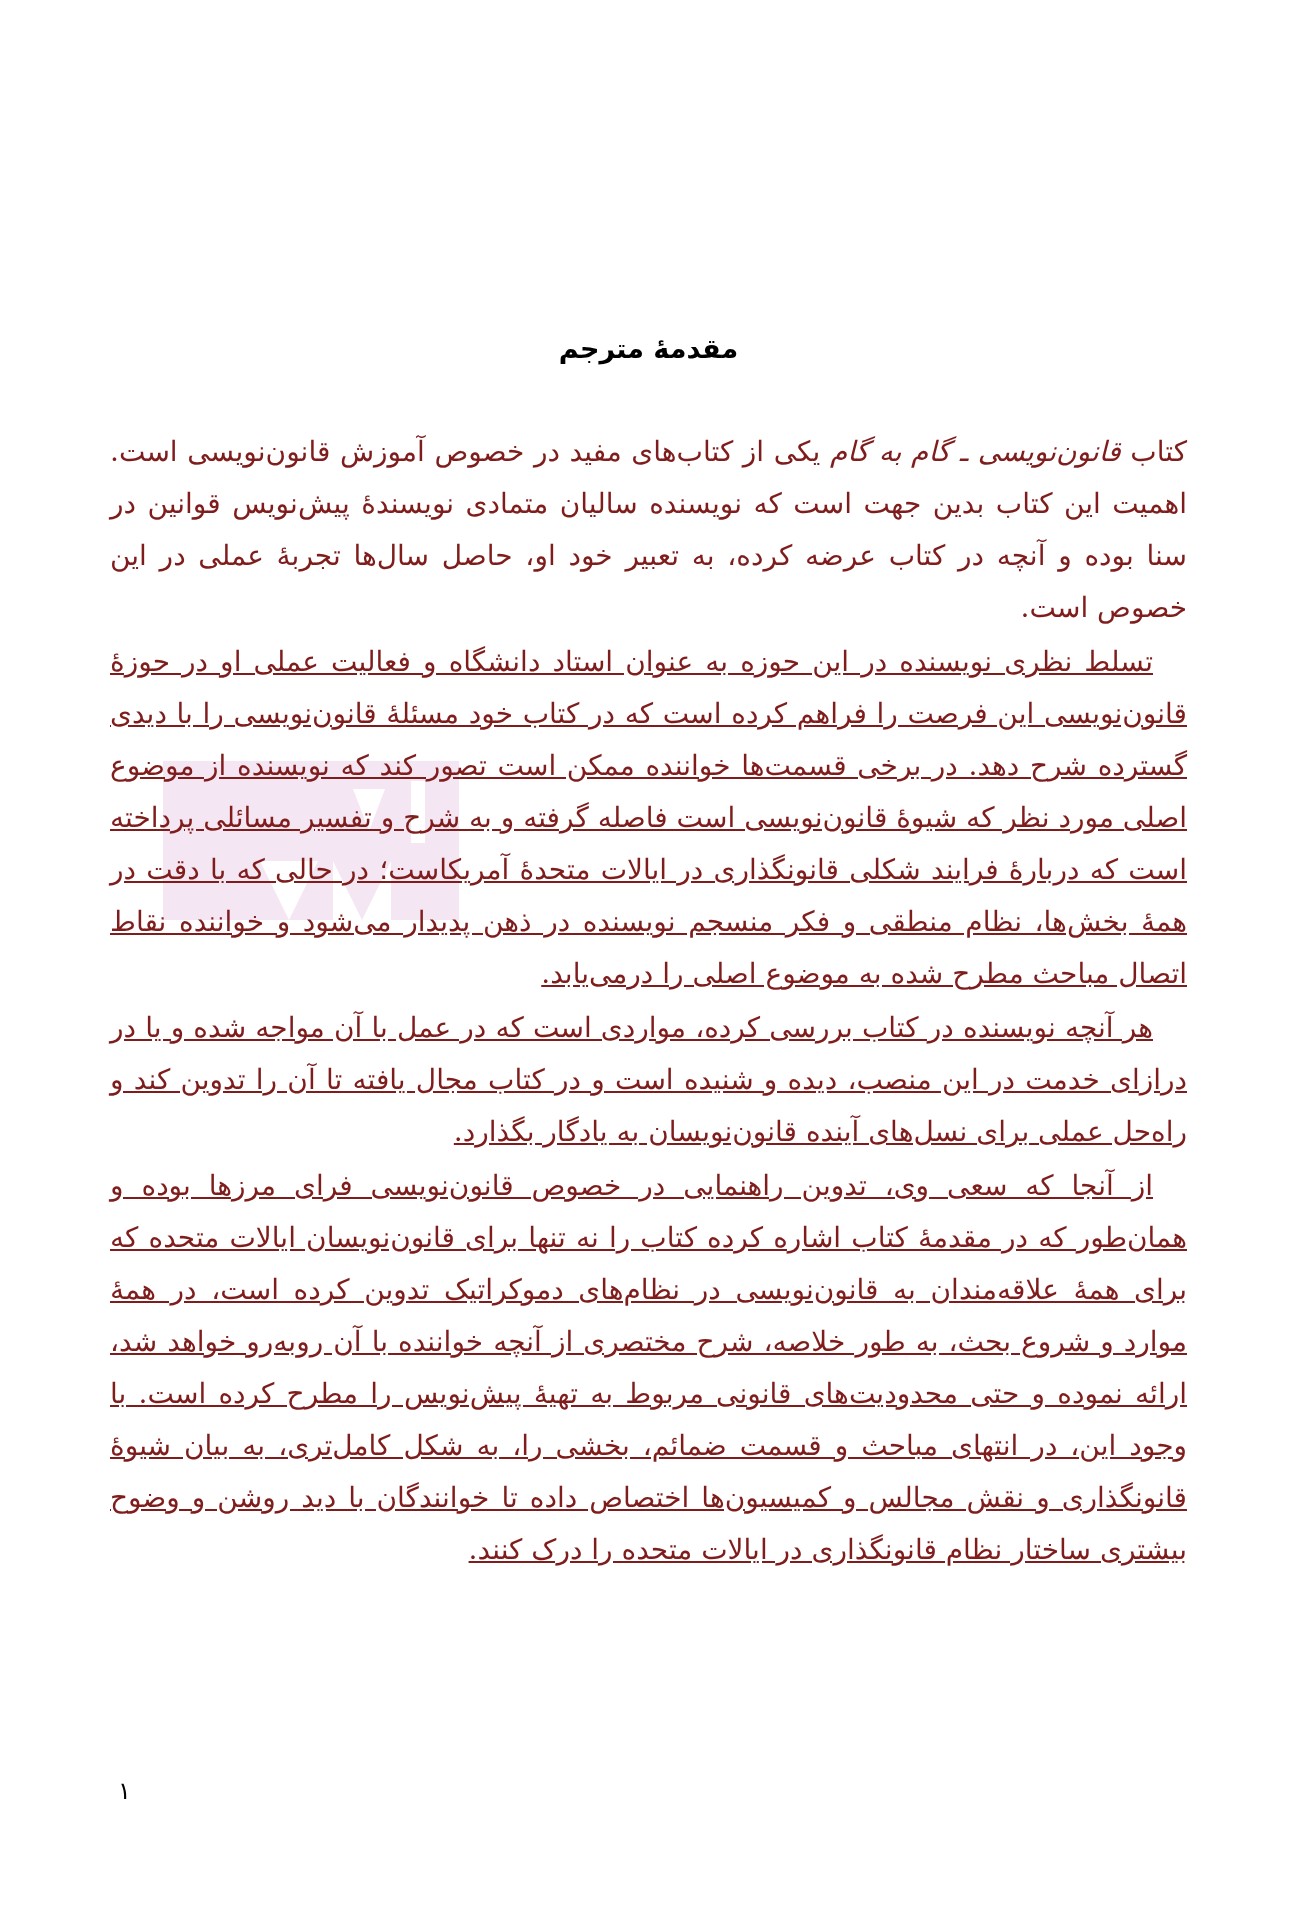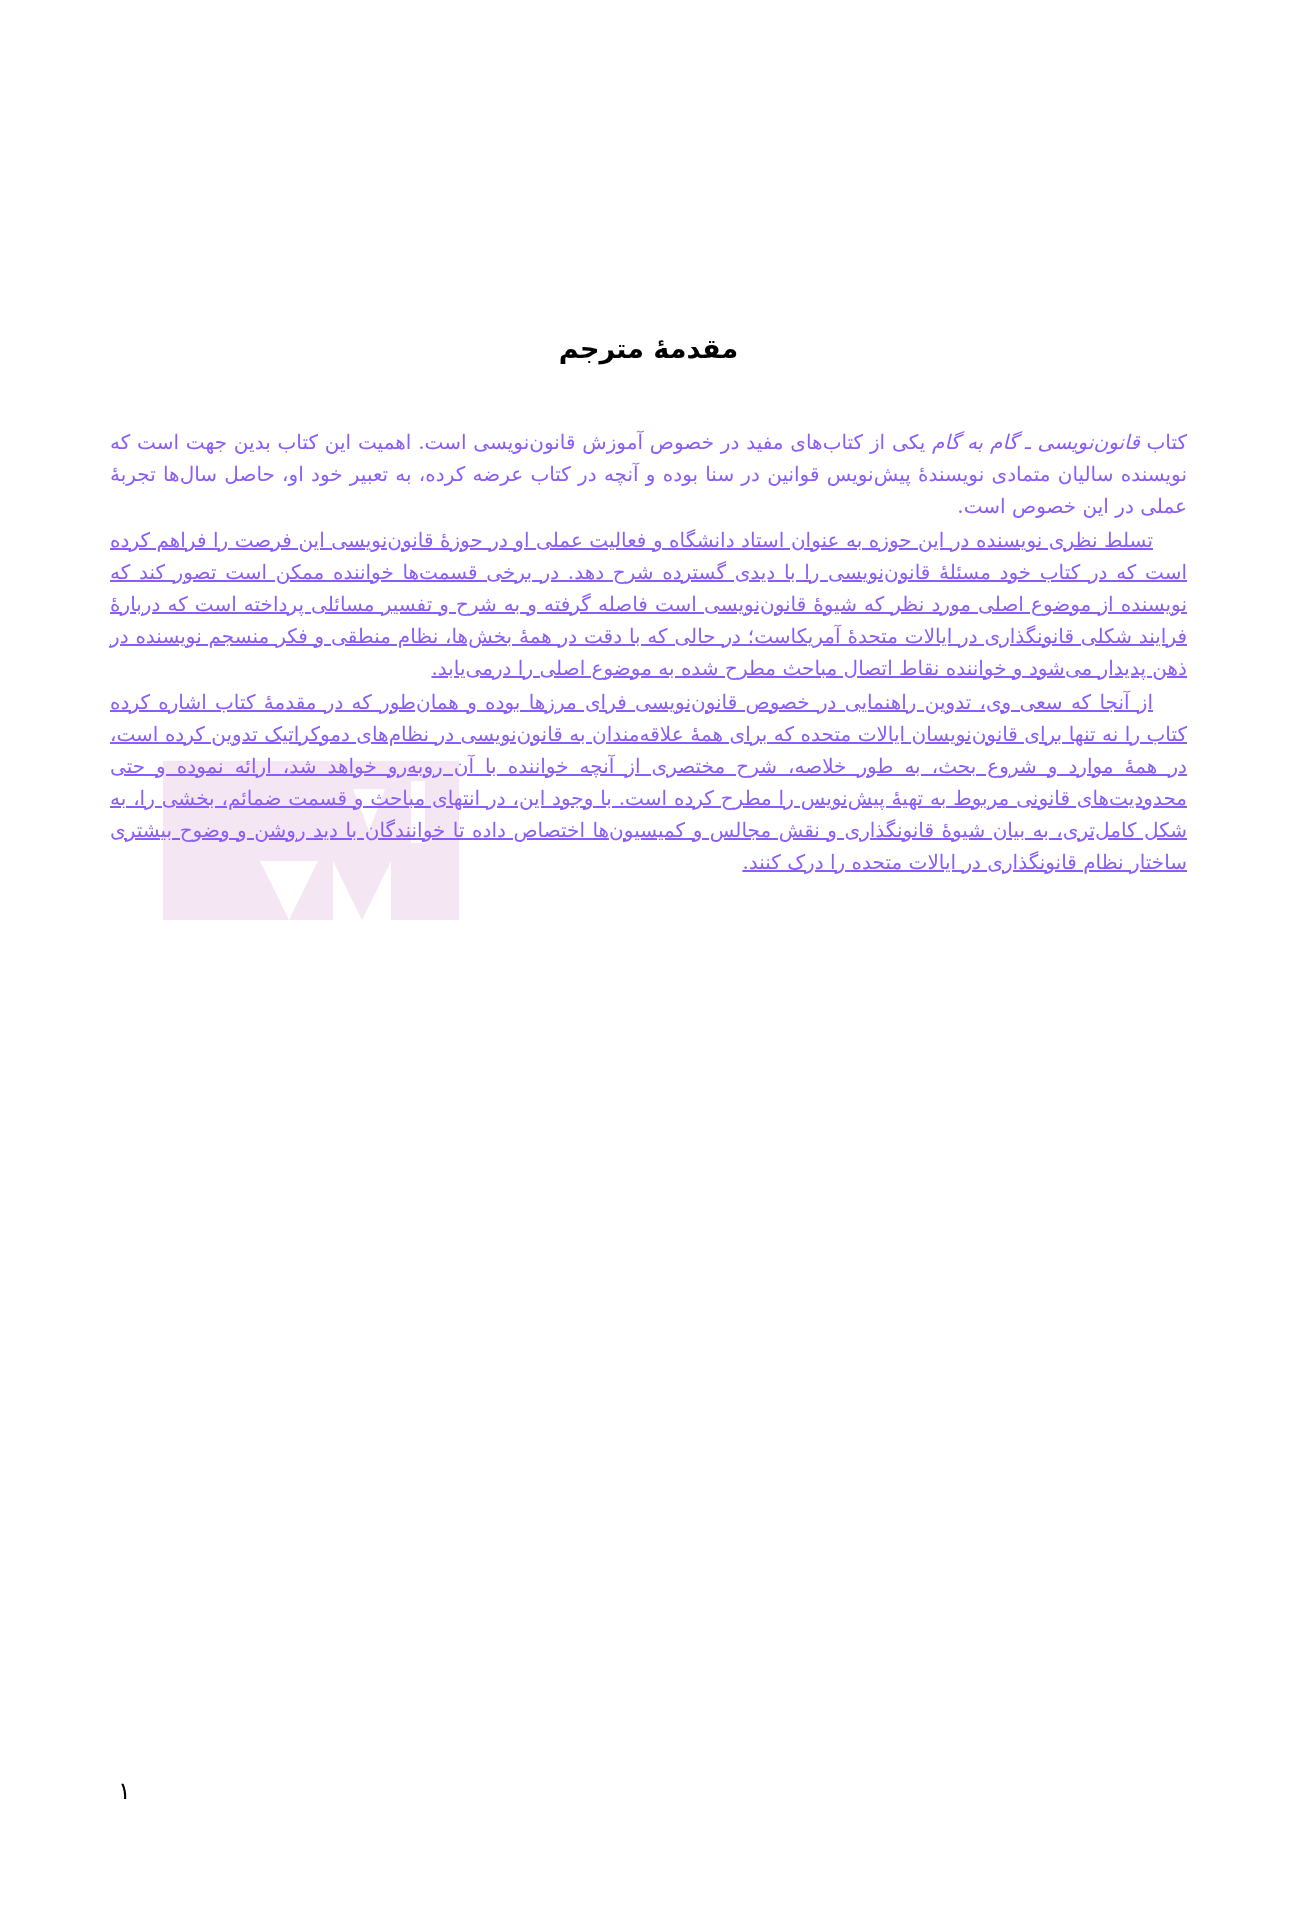--- a/index.html
+++ b/index.html
@@ -52,23 +52,23 @@
     font-size: 27px;
     line-height: 1.4;
     color: #000000;
     margin: 0 0 58px 0;
     letter-spacing: 0;
   }
 
   p.para {
     margin: 0 0 2px 0;
     font-family: "DejaVu Serif", "Liberation Serif", serif;
-    font-size: 20px;
-    line-height: 32px;
-    color: #8b5cf6;
+    font-size: 28px;
+    line-height: 52px;
+    color: #7f1d1d;
     text-align: justify;
     text-justify: inter-word;
     text-indent: 0;
   }
   p.para.indent {
     text-indent: 34px;
     text-decoration: underline;
   }
   p.para + p.para {
     margin-top: 0;
@@ -108,20 +108,21 @@
   <div class="content">
 
     <h1 class="doc-title">مقدمۀ مترجم</h1>
 
     <p class="para">
       <span>کتاب </span><span class="book-title">قانون‌نویسی ـ گام به گام</span><span> یکی از کتاب‌های مفید در خصوص آموزش قانون‌نویسی است. اهمیت این کتاب بدین جهت است که نویسنده سالیان متمادی نویسندۀ پیش‌نویس قوانین در سنا بوده و آنچه در کتاب عرضه کرده، به تعبیر خود او، حاصل سال‌ها تجربۀ عملی در این خصوص است.</span>
     </p>
 
     <p class="para indent">تسلط نظری نویسنده در این حوزه به عنوان استاد دانشگاه و فعالیت عملی او در حوزۀ قانون‌نویسی این فرصت را فراهم کرده است که در کتاب خود مسئلۀ قانون‌نویسی را با دیدی گسترده شرح دهد. در برخی قسمت‌ها خواننده ممکن است تصور کند که نویسنده از موضوع اصلی مورد نظر که شیوۀ قانون‌نویسی است فاصله گرفته و به شرح و تفسیر مسائلی پرداخته است که دربارۀ فرایند شکلی قانونگذاری در ایالات متحدۀ آمریکاست؛ در حالی که با دقت در همۀ بخش‌ها، نظام منطقی و فکر منسجم نویسنده در ذهن پدیدار می‌شود و خواننده نقاط اتصال مباحث مطرح شده به موضوع اصلی را درمی‌یابد.</p>
 
+    <p class="para indent">هر آنچه نویسنده در کتاب بررسی کرده، مواردی است که در عمل با آن مواجه شده و یا در درازای خدمت در این منصب، دیده و شنیده است و در کتاب مجال یافته تا آن را تدوین کند و راه‌حل عملی برای نسل‌های آینده قانون‌نویسان به یادگار بگذارد.</p>
 
     <p class="para indent">از آنجا که سعی وی، تدوین راهنمایی در خصوص قانون‌نویسی فرای مرزها بوده و همان‌طور که در مقدمۀ کتاب اشاره کرده کتاب را نه تنها برای قانون‌نویسان ایالات متحده که برای همۀ علاقه‌مندان به قانون‌نویسی در نظام‌های دموکراتیک تدوین کرده است، در همۀ موارد و شروع بحث، به طور خلاصه، شرح مختصری از آنچه خواننده با آن روبه‌رو خواهد شد، ارائه نموده و حتی محدودیت‌های قانونی مربوط به تهیۀ پیش‌نویس را مطرح کرده است. با وجود این، در انتهای مباحث و قسمت ضمائم، بخشی را، به شکل کامل‌تری، به بیان شیوۀ قانونگذاری و نقش مجالس و کمیسیون‌ها اختصاص داده تا خوانندگان با دید روشن و وضوح بیشتری ساختار نظام قانونگذاری در ایالات متحده را درک کنند.</p>
 
   </div>
 
   <div class="page-number">۱</div>
 
 </div>
 
 </body></html>

